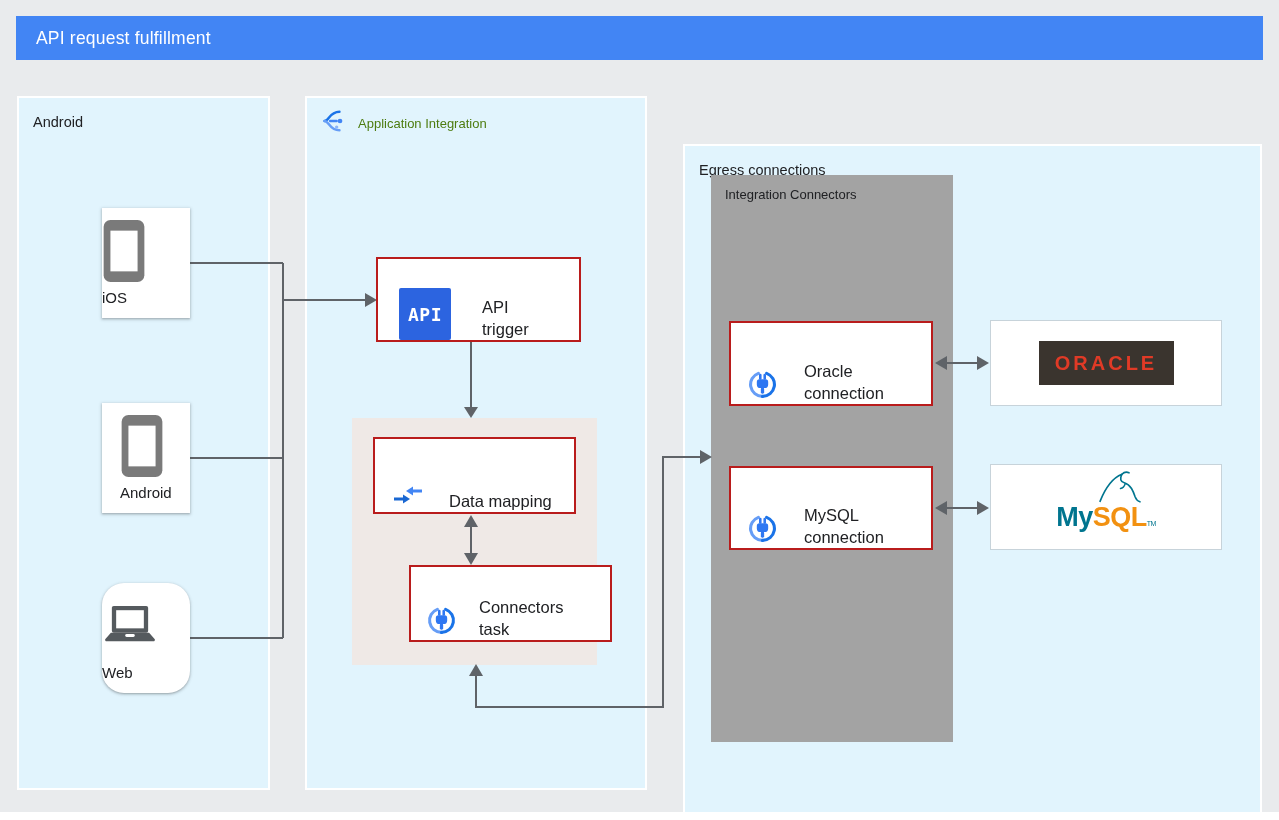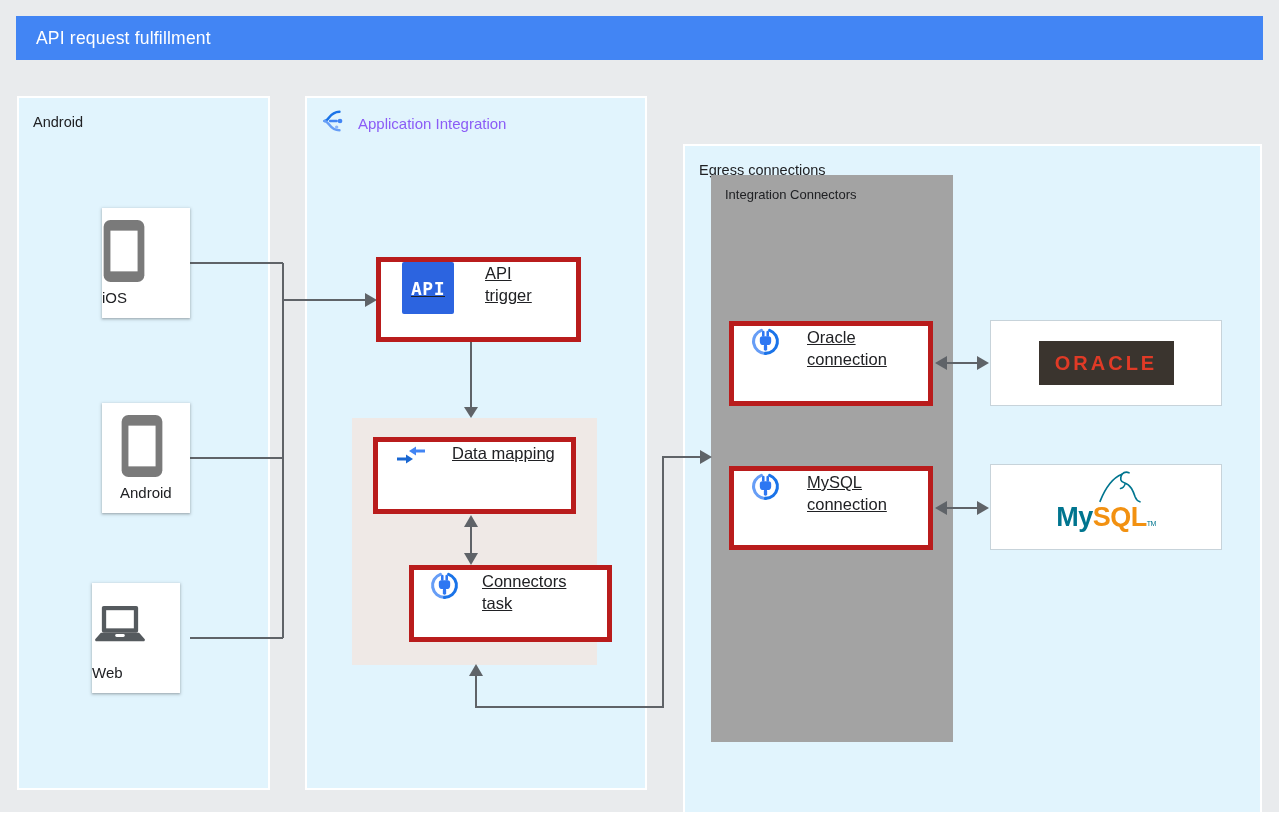--- a/index.html
+++ b/index.html
@@ -25,21 +25,21 @@
   
   .panel{
     position:absolute;background:#E1F4FD;border:2px solid #fff;
     box-sizing:border-box;z-index:0;
   }
   #panel-clients{left:17px;top:96px;width:253px;height:694px;}
   #panel-app{left:305px;top:96px;width:342px;height:694px;}
   #panel-egress{left:683px;top:96px;width:579px;height:694px;margin-top:48px;}
   .panel-title{position:absolute;left:14px;top:16px;font-size:14.5px;color:#202124;}
   .panel-header{position:absolute;left:11px;top:9px;display:flex;align-items:center;gap:12px;}
-  .panel-header .panel-header-label{font-size:15px;color:#8b5cf6;}
+  .panel-header .panel-header-label{font-size:13px;color:#4d7c0f;}
 
   
   .group{position:absolute;box-sizing:border-box;z-index:1;}
   #group-task{left:352px;top:418px;width:245px;height:247px;background:#EFE9E6;}
   #group-connectors{left:711px;top:175px;width:242px;height:567px;background:#a3a3a3;}
   #group-connectors .group-title{position:absolute;left:14px;top:12px;font-size:13px;color:#202124;}
 
   
   svg.edges{position:absolute;left:0;top:0;z-index:2;pointer-events:none;}
   svg.edges path{stroke:#5F6368;stroke-width:2;fill:none;}
@@ -48,24 +48,24 @@
   
   .node{position:absolute;background:#fff;box-sizing:border-box;z-index:3;}
   .client{
     width:88px;height:110px;
     display:flex;flex-direction:column;justify-content:space-between;
     padding:11px 0 12px;
     box-shadow:0 1px 2px rgba(60,64,67,.30),0 1px 3px 1px rgba(60,64,67,.15);
   }
   #node-ios{left:102px;top:208px;}
   #node-android{left:102px;top:403px;padding-left:18px;}
-  #node-web{left:92px;top:583px;}
+  #node-web{left:102px;top:583px;border-radius:22px;}
   .client-label{font-size:15px;color:#202124;}
 
-  .task-node{border:5px solid #b91c1c;display:flex;align-items:flex-start;text-decoration:underline;}
+  .task-node{border:2px solid #b91c1c;display:flex;align-items:flex-end;}
   #node-api-trigger{left:376px;top:257px;width:205px;height:85px;padding-left:21px;gap:31px;}
   #node-data-mapping{left:373px;top:437px;width:203px;height:77px;padding-left:16px;gap:24px;}
   #node-connectors-task{left:373px;top:565px;width:203px;height:77px;padding-left:15px;gap:22px;margin-left:36px;}
   #node-oracle-conn{left:729px;top:321px;width:204px;height:85px;padding-left:16px;gap:26px;}
   #node-mysql-conn{left:729px;top:466px;width:204px;height:84px;padding-left:16px;gap:26px;}
   .node-label{font-size:16.5px;color:#202124;line-height:22px;}
 
   .api-icon{
     width:52px;height:52px;background:#2C64E0;border-radius:2px;
     color:#fff;display:flex;align-items:center;justify-content:center;

